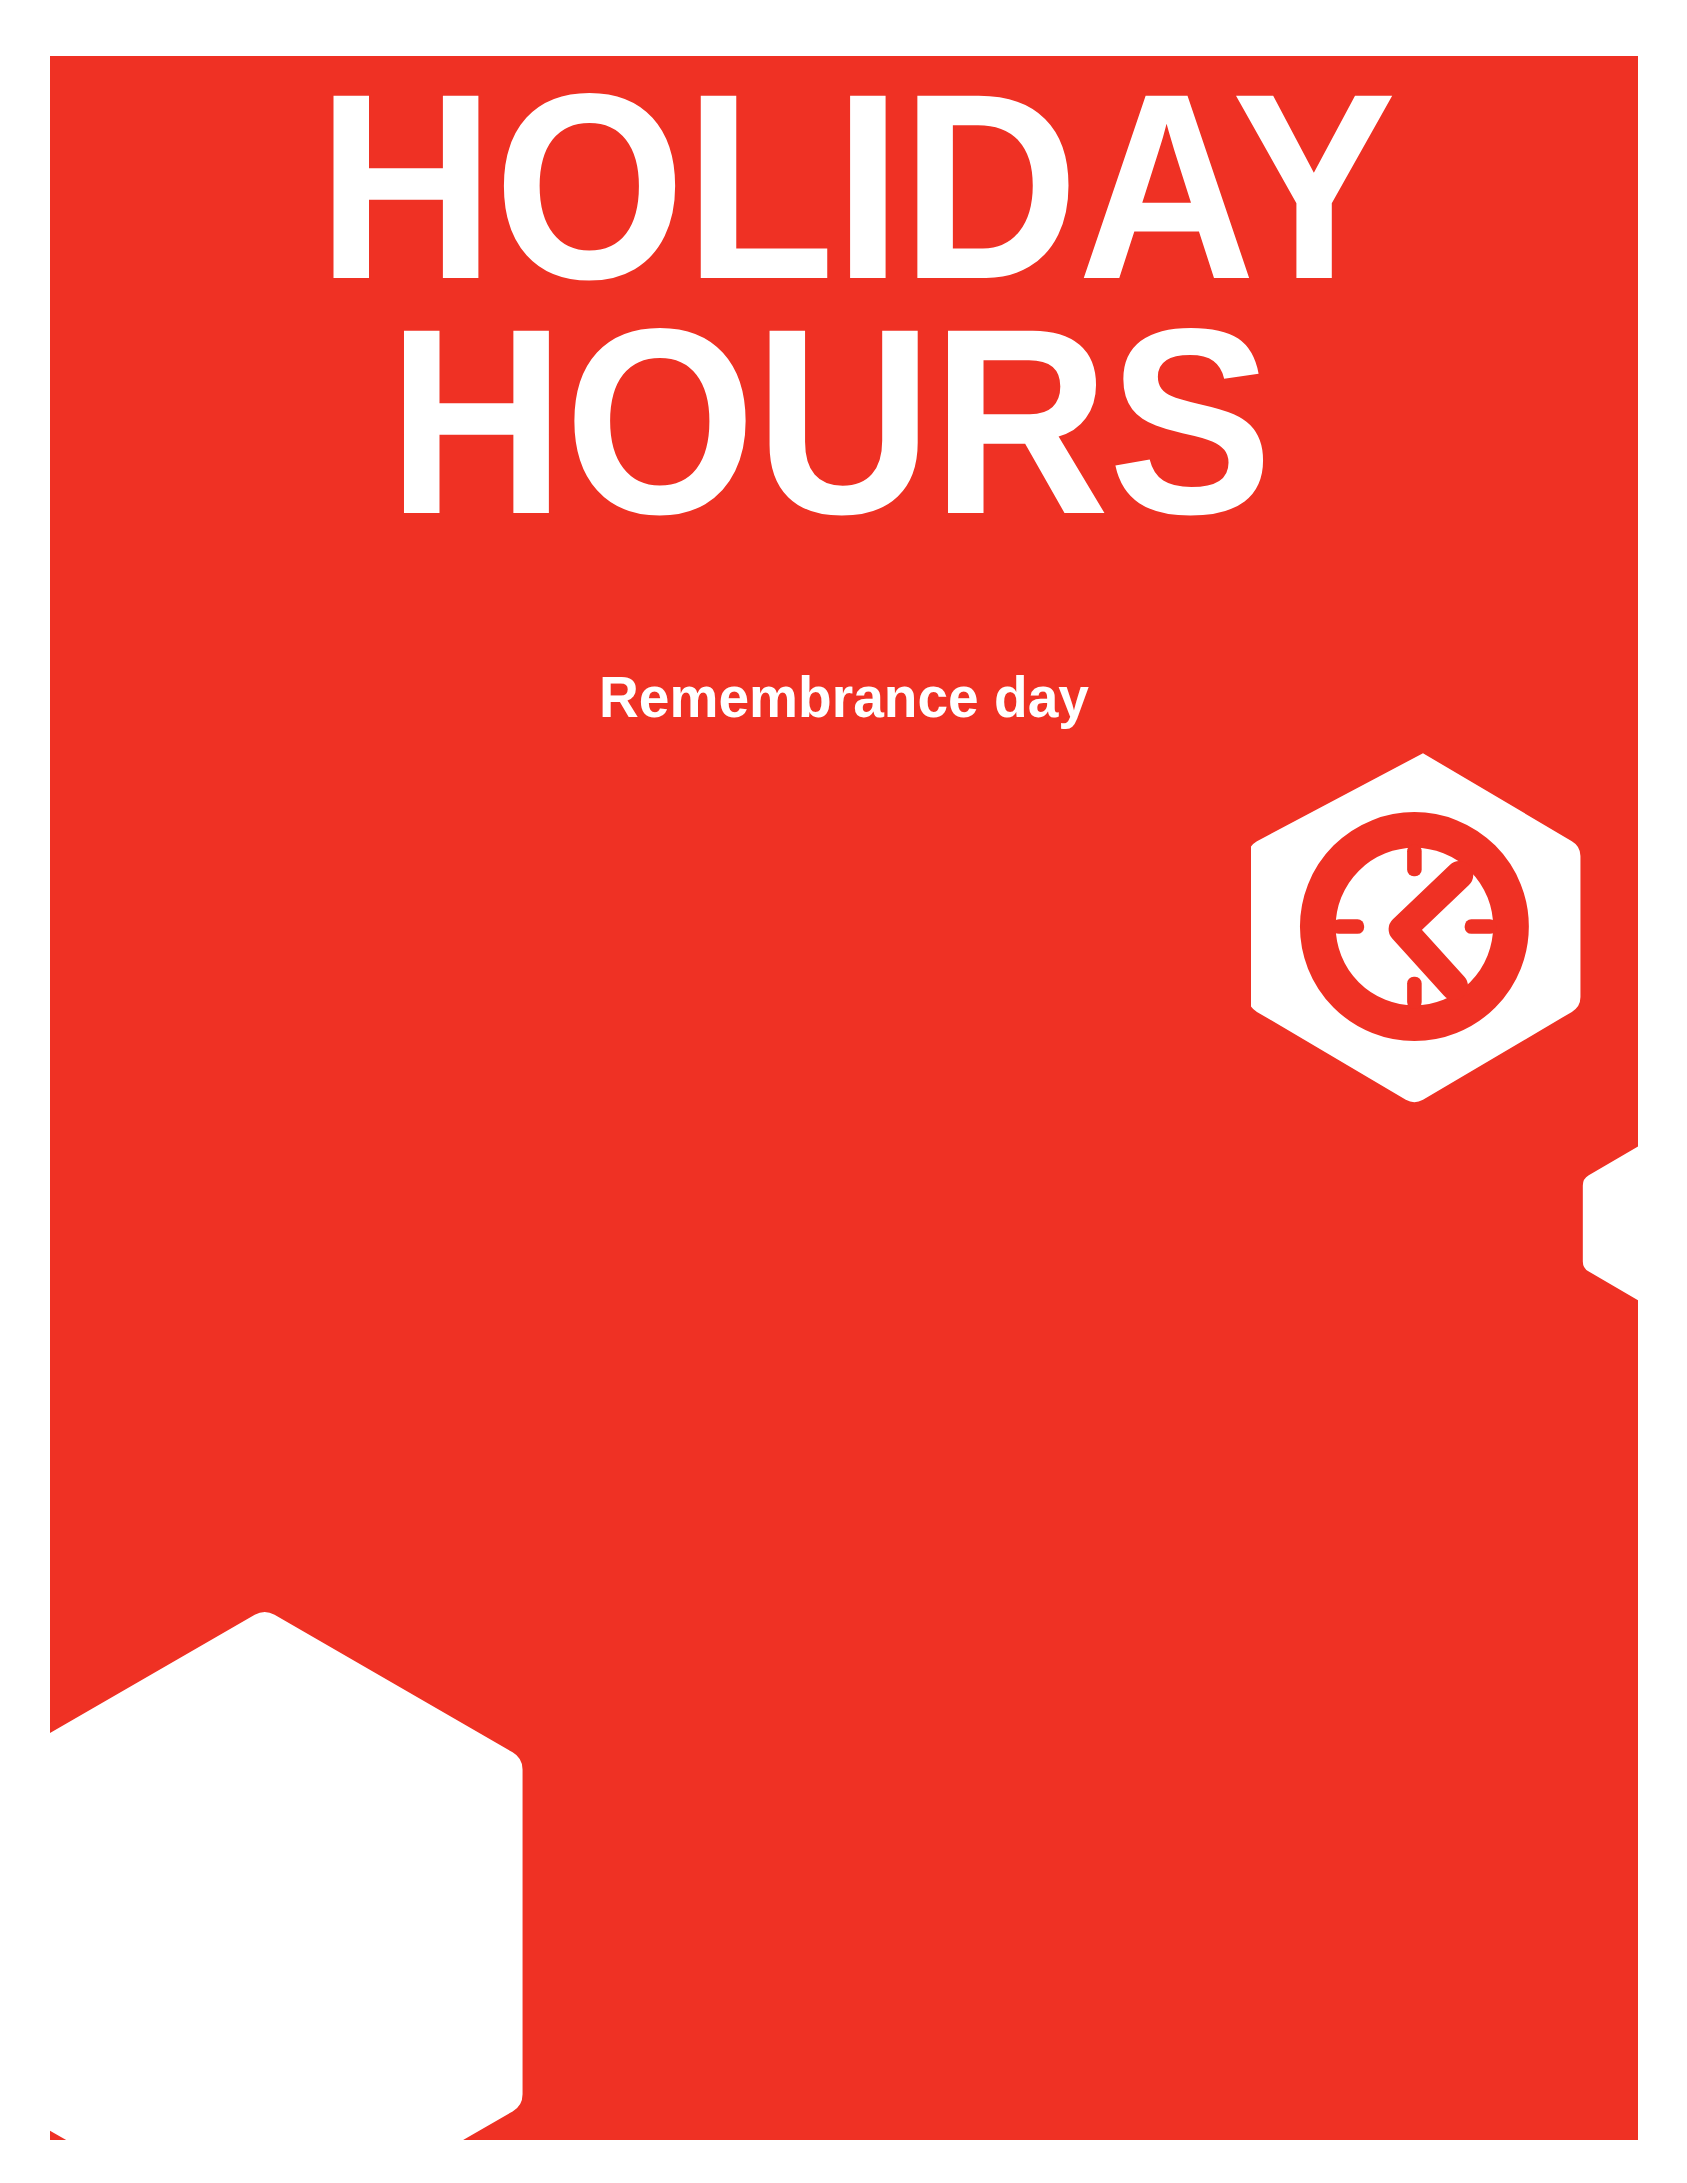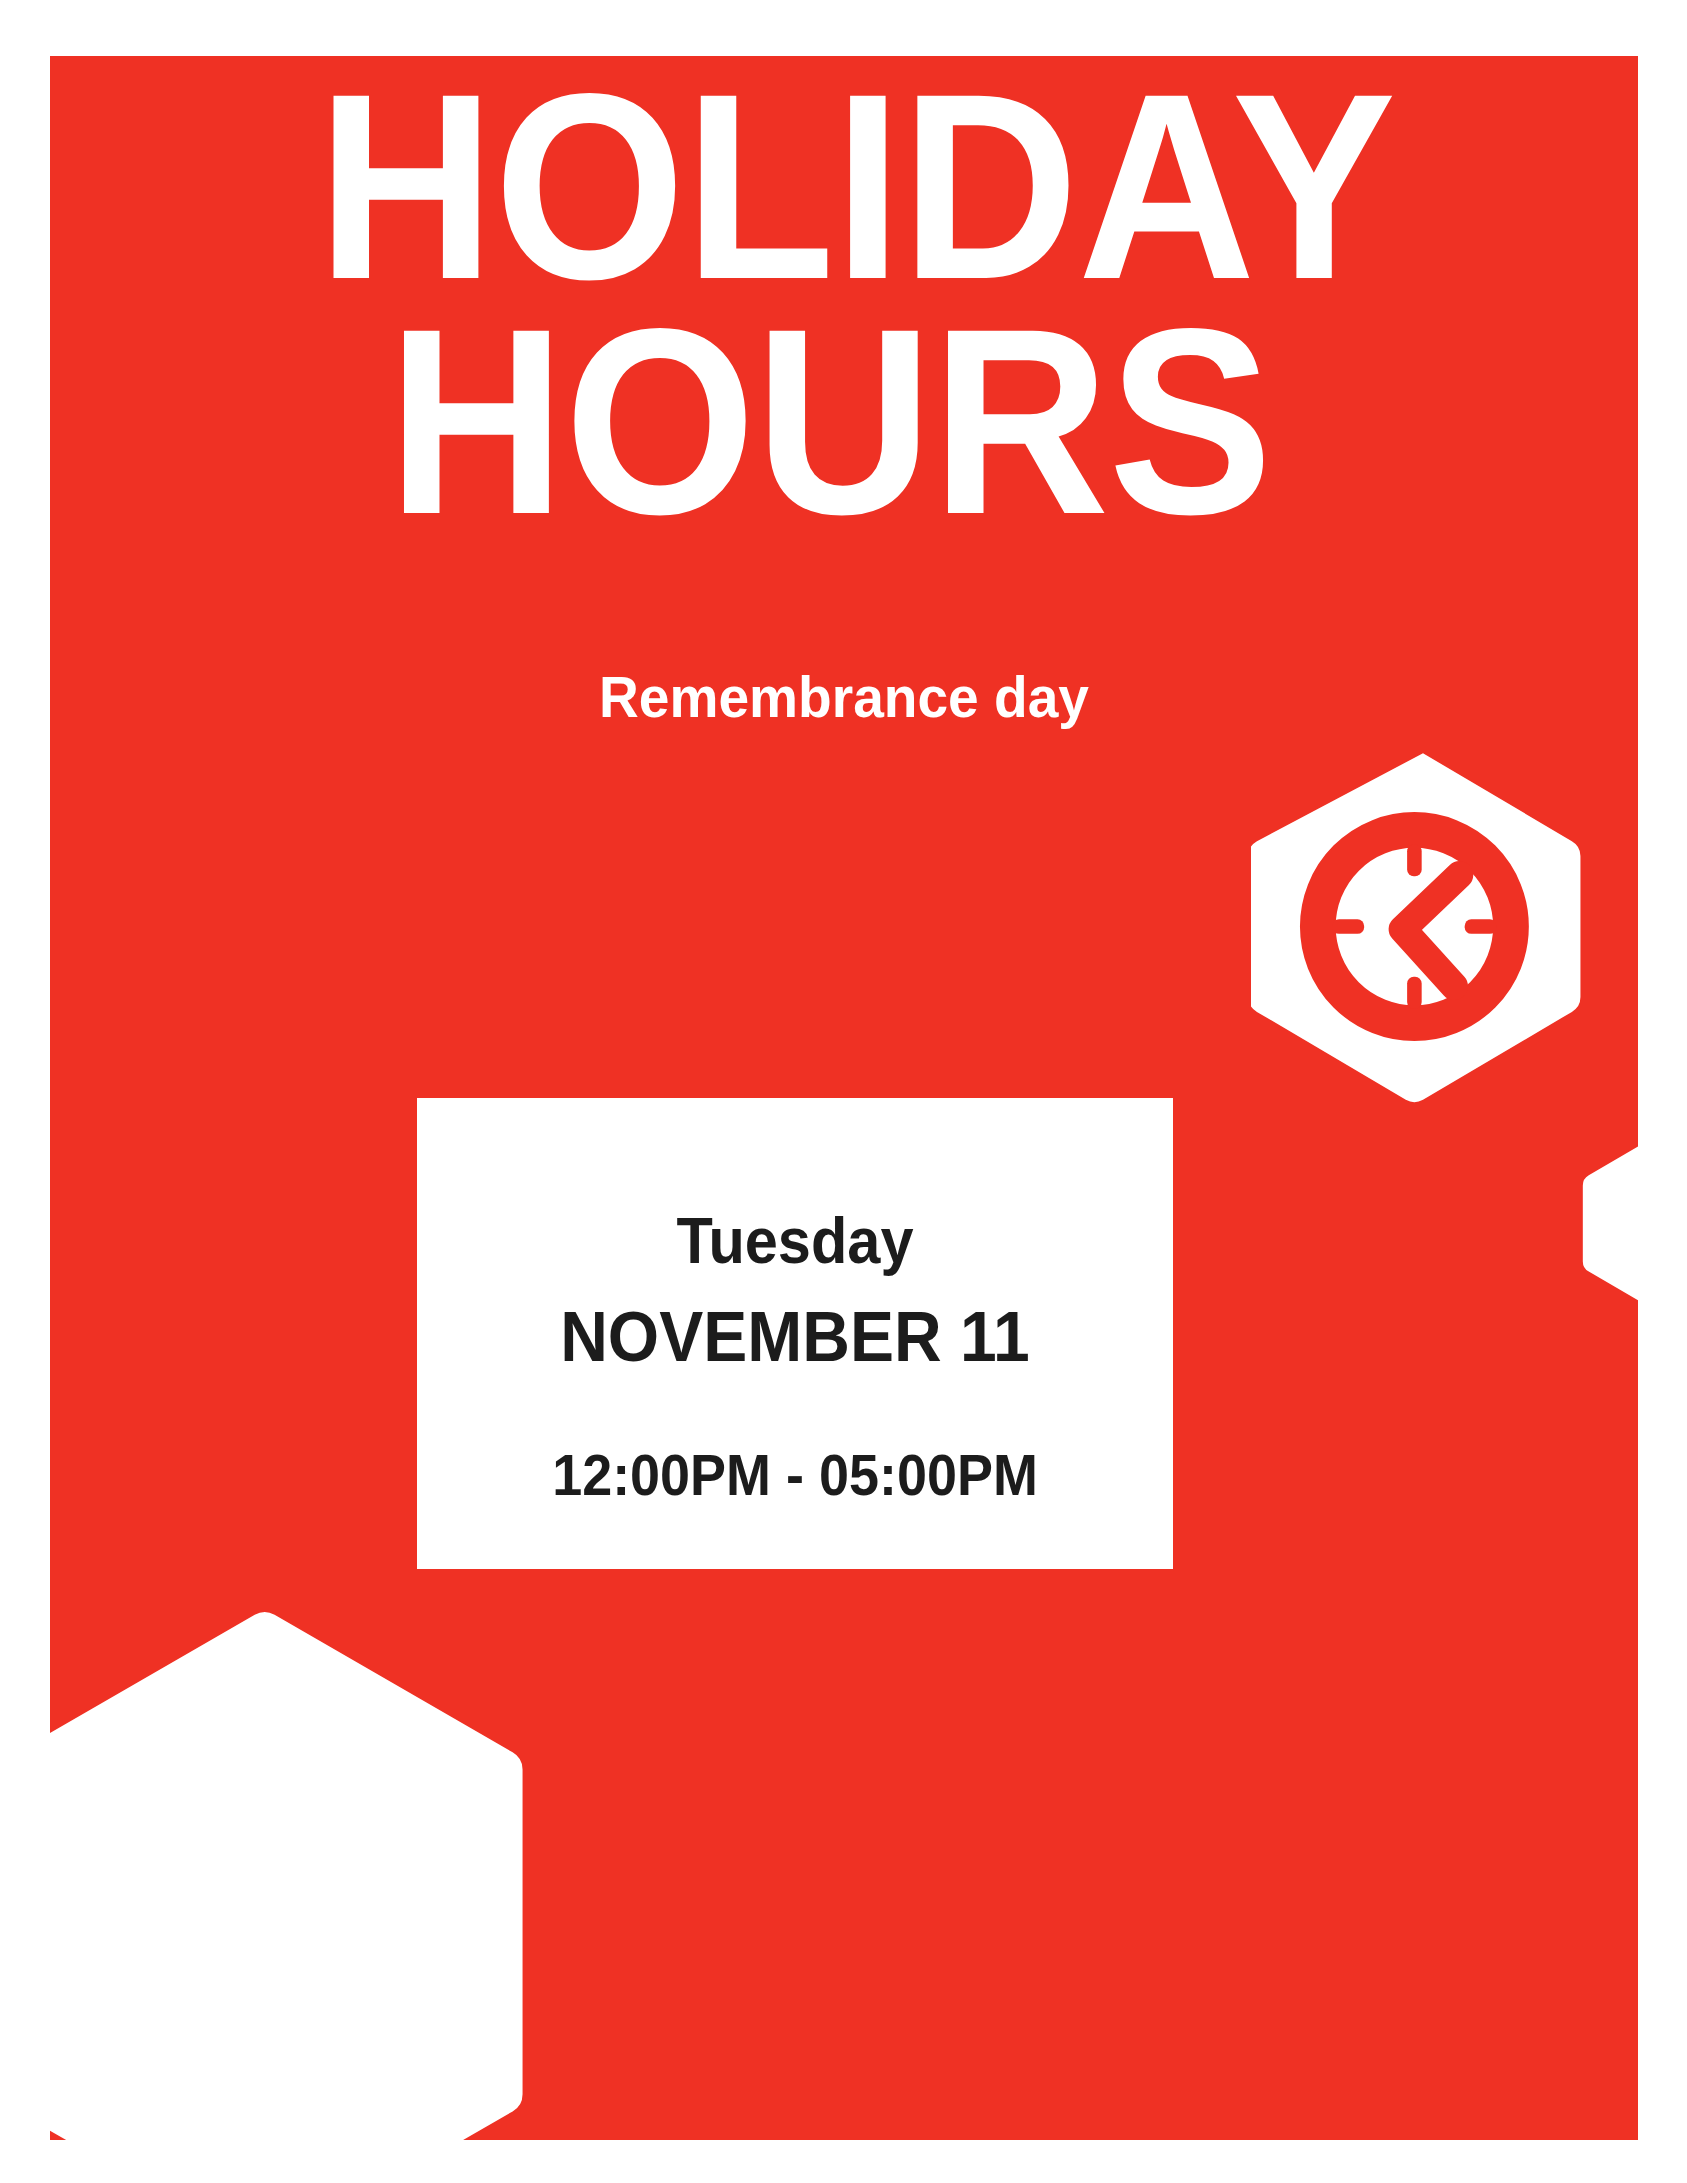--- a/index.html
+++ b/index.html
@@ -216,20 +216,15 @@
                  L -5 906
                  A 30 30 0 0 1 -20 880
                  L -20 389
                  A 30 30 0 0 1 -5 363
                  Z" fill="#ffffff"></path>
       </svg>
     </div>
 
   </div>
 
-  <div id="info-card">
-    <div class="card-weekday">Tuesday</div>
-    <div class="card-date">NOVEMBER 11</div>
-    <div class="card-time">12:00PM - 05:00PM</div>
-  </div>
 
 </div>
 
 
 </body></html>

